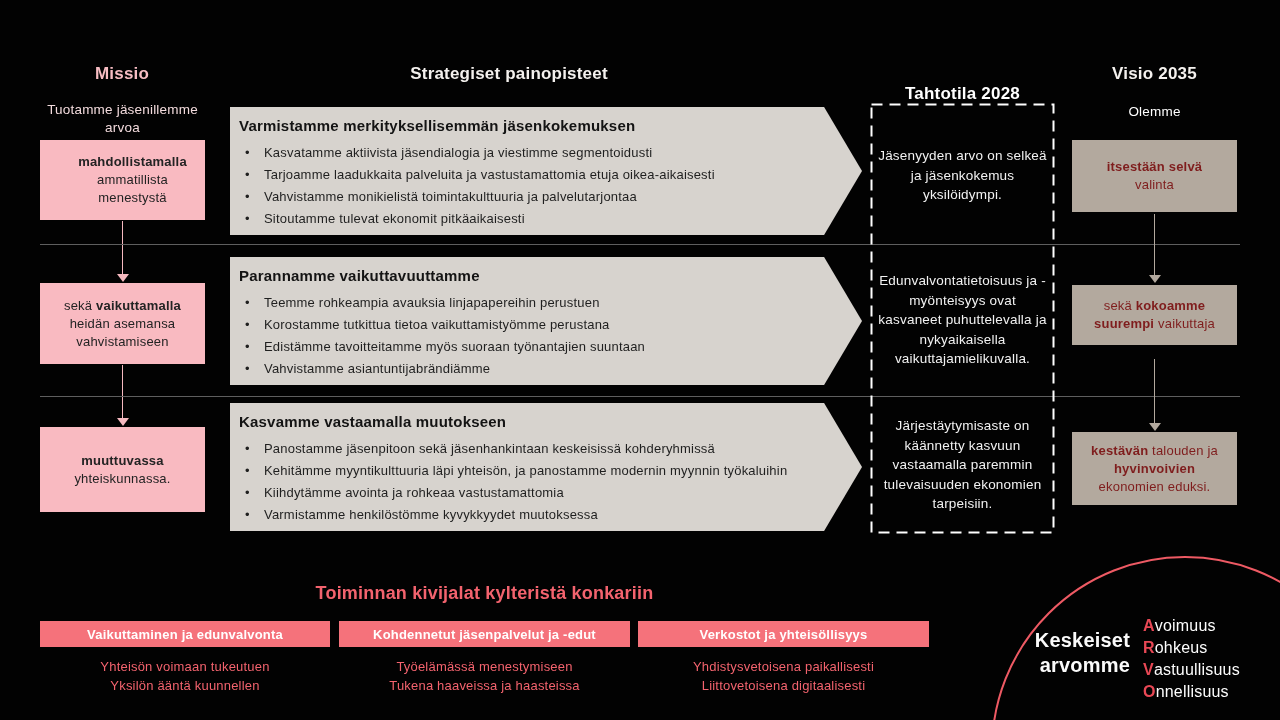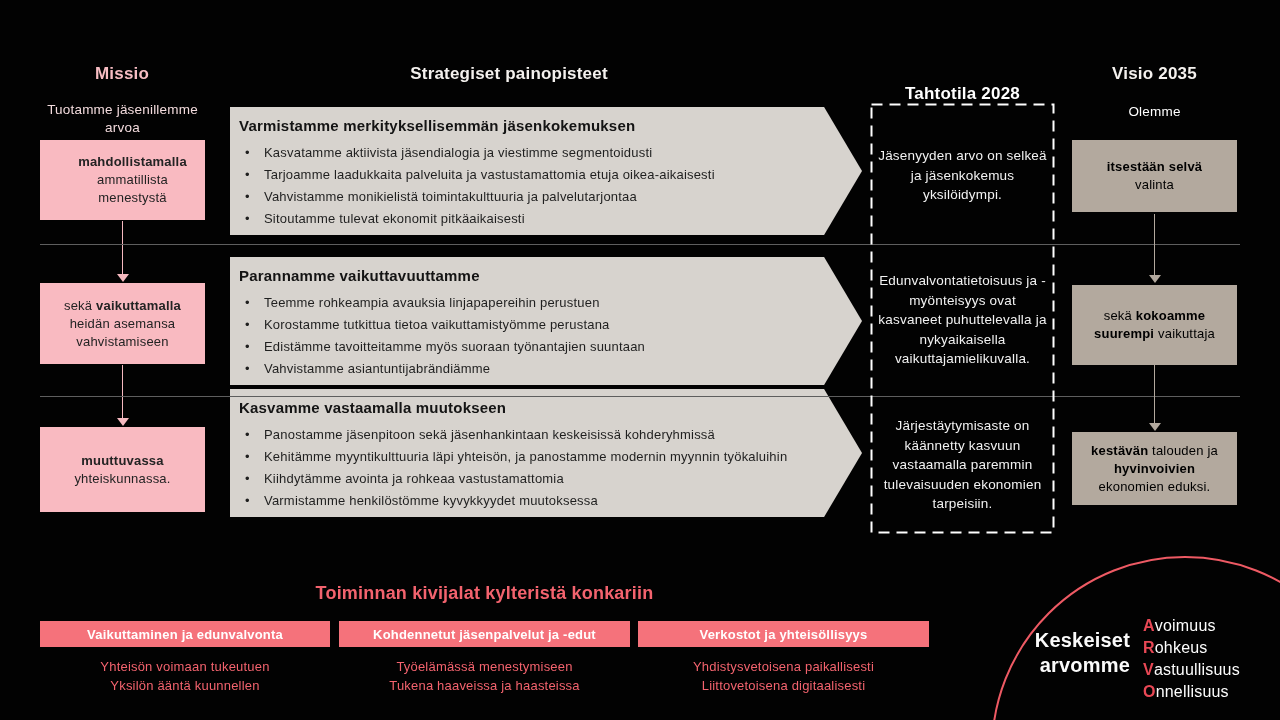--- a/index.html
+++ b/index.html
@@ -23,40 +23,40 @@
            font-size:13px;line-height:18px;text-align:center;display:flex;
            align-items:center;justify-content:center;padding:0 13px;box-sizing:border-box;}
   .pb1{top:140px;height:80px;padding-left:33px;}
   .pb2{top:283px;height:81px;}
   .pb3{top:427px;height:85px;}
 
   
   .strat-box{position:absolute;left:230px;width:632px;height:128px;background:#d7d3ce;
              clip-path:polygon(0 0,94% 0,100% 50%,94% 100%,0 100%);
              padding:9px 46px 0 9px;box-sizing:border-box;}
-  .sb1{top:107px;} .sb2{top:257px;} .sb3{top:389px;}
+  .sb1{top:107px;} .sb2{top:257px;} .sb3{top:403px;}
   .strat-title{font-size:15px;font-weight:800;color:#141414;margin:1px 0 8px 0;}
   .bullet-row{display:flex;font-size:13px;color:#1f1f1f;line-height:22px;}
   .dot{width:10px;margin-left:6px;margin-right:9px;color:#1f1f1f;}
 
   
   .divider{position:absolute;left:40px;width:1200px;height:1px;background:#5e5e5e;}
   .dv1{top:244px;} .dv2{top:396px;}
 
   
   .taht-region{position:absolute;left:872px;width:181px;display:flex;align-items:center;
                justify-content:center;text-align:center;color:#f2f2f2;font-size:13.5px;
                line-height:19.5px;padding:0 6px;box-sizing:border-box;}
   .tr1{top:107px;height:137px;} .tr2{top:250px;height:140px;} .tr3{top:398px;height:134px;}
 
   
-  .tanbox{position:absolute;left:1072px;width:165px;background:#b3a99e;color:#000000;
+  .tanbox{position:absolute;left:1072px;width:165px;background:#b3a99e;color:#7f1d1d;
           font-size:13px;line-height:18px;text-align:center;display:flex;align-items:center;
           justify-content:center;padding:11px 14px;box-sizing:border-box;}
-  .tb1{top:140px;height:72px;} .tb2{top:285px;height:80px;} .tb3{top:432px;height:73px;}
+  .tb1{top:140px;height:72px;} .tb2{top:285px;height:60px;} .tb3{top:432px;height:73px;}
 
   
   .v-arrow{position:absolute;display:flex;flex-direction:column;align-items:center;width:13px;}
   .v-arrow .shaft{width:1.5px;flex:1;}
   .v-arrow .head{width:0;height:0;border-left:6px solid transparent;border-right:6px solid transparent;}
   .arr-pink .shaft{background:#f6b9c0;} .arr-pink .head{border-top:8px solid #f6b9c0;}
   .arr-tan .shaft{background:#b3a99e;} .arr-tan .head{border-top:8px solid #b3a99e;}
   .pa1{left:116px;top:221px;height:61px;} .pa2{left:116px;top:365px;height:61px;}
   .ta1{left:1148px;top:214px;height:69px;} .ta2{left:1148px;top:359px;height:72px;}
 

